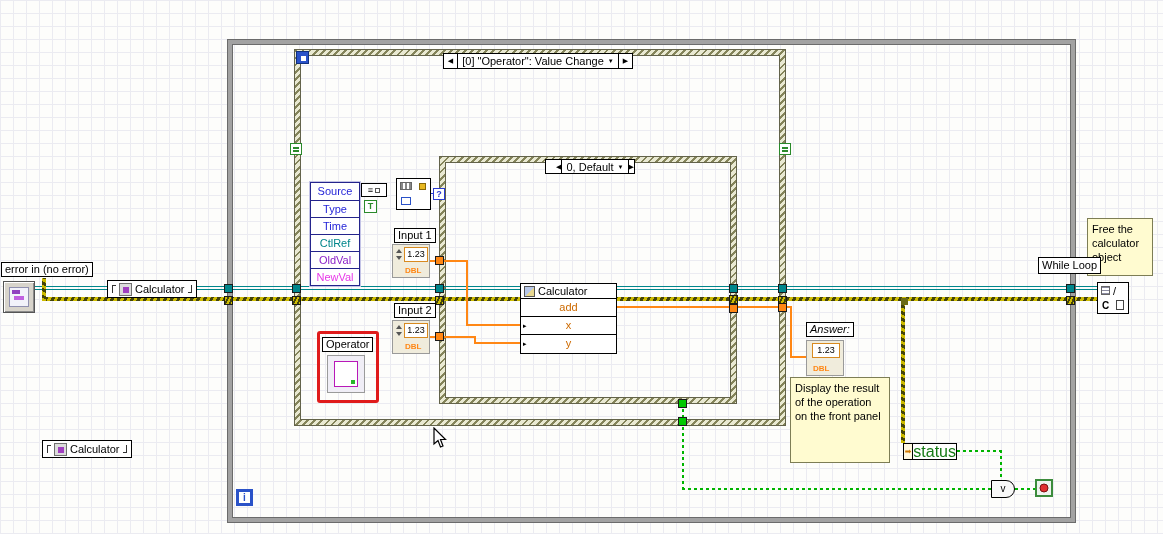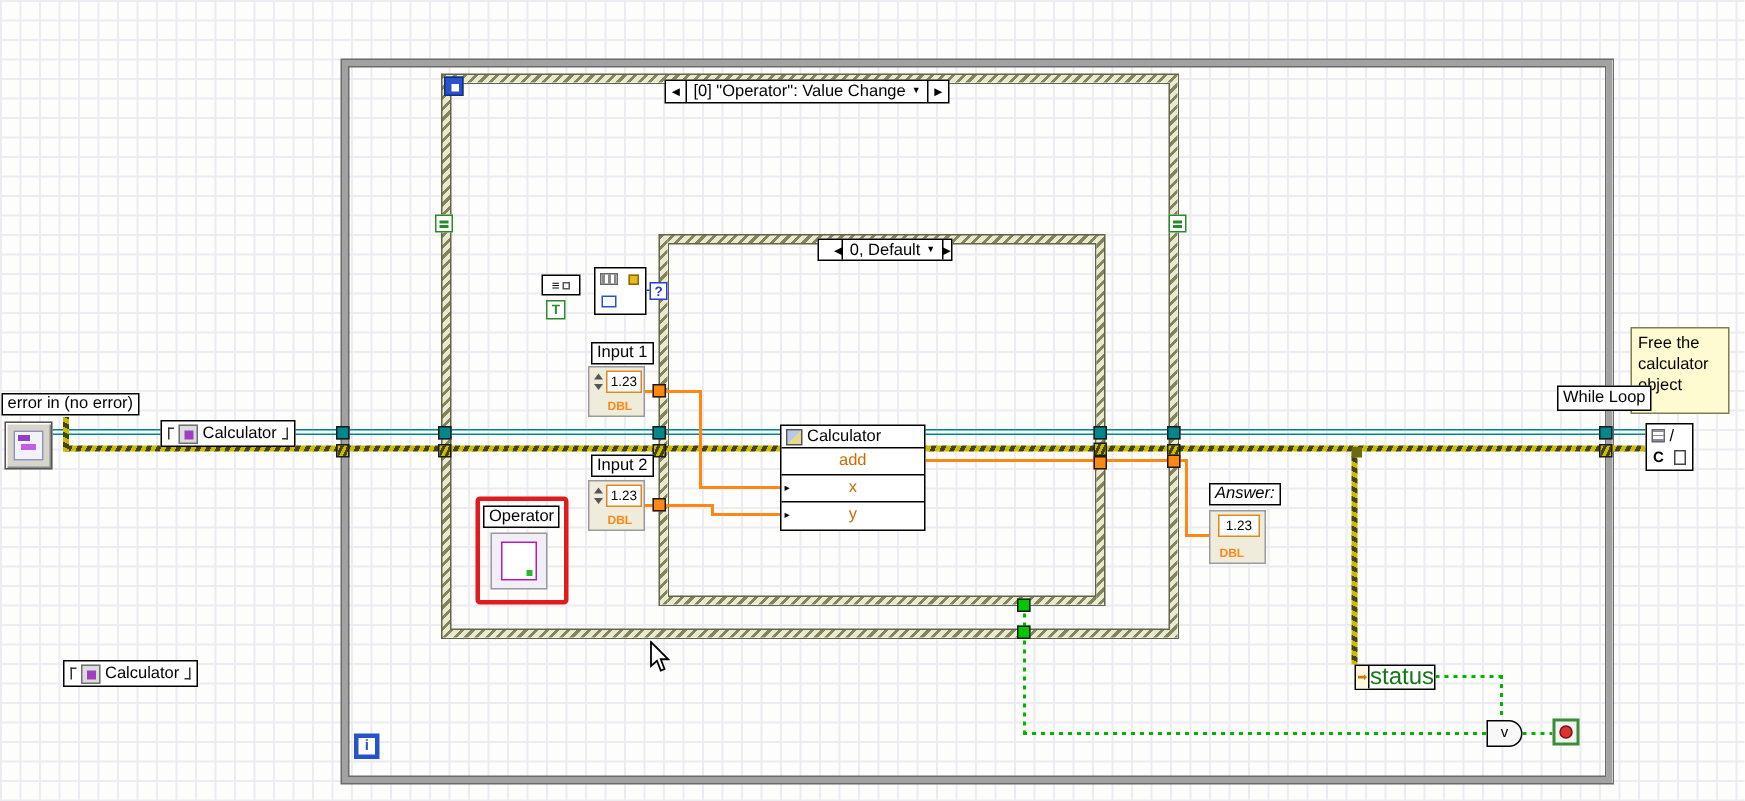--- a/index.html
+++ b/index.html
@@ -188,20 +188,21 @@
   <div class="tn tn-num" style="left:729px;top:304px;"></div>
   <div class="tn tn-ref" style="left:778px;top:284px;"></div>
   <div class="tn tn-err" style="left:778px;top:296px;"></div>
   <div class="tn tn-num" style="left:778px;top:303px;"></div>
   <div class="tn tn-ref" style="left:1066px;top:284px;"></div>
   <div class="tn tn-err" style="left:1066px;top:296px;"></div>
   <div class="tn tn-bool" style="left:678px;top:399px;"></div>
   <div class="tn tn-bool" style="left:678px;top:417px;"></div>
   <div class="jdot" style="left:901px;top:298px;"></div>
 
+  <div class="comment" style="left:790px;top:377px;width:100px;height:86px;">Display the result of the operation on the front panel</div>
   <div class="comment" style="left:1087px;top:218px;width:66px;height:58px;">Free the calculator object</div>
 
   <div class="ctor" style="left:3px;top:281px;">
     <span class="ci">
         <span class="p1"></span>
         <span class="p2"></span>
       </span>
   </div>
   <div class="ownedlabel" style="left:1px;top:262px;">error in (no error)</div>
 
@@ -240,20 +241,28 @@
   <div class="timeout" style="left:296px;top:51px;">
       <i></i>
     </div>
   <div class="evterm" style="left:290px;top:143px;">
       <i></i>
     </div>
   <div class="evterm" style="left:779px;top:143px;">
       <i></i>
     </div>
 
+  <div class="evdata" style="left:310px;top:182px;">
+    <div class="edrow" style="color: rgb(38, 38, 216);">Source</div>
+    <div class="edrow" style="color: rgb(38, 38, 216);">Type</div>
+    <div class="edrow" style="color: rgb(38, 38, 216);">Time</div>
+    <div class="edrow" style="color: rgb(0, 134, 139);">CtlRef</div>
+    <div class="edrow" style="color: rgb(139, 34, 200);">OldVal</div>
+    <div class="edrow" style="color: rgb(232, 56, 232);">NewVal</div>
+  </div>
 
   <div class="eqnode" style="left:361px;top:183px;"><span>≡</span><span class="eqsq"></span></div>
   <div class="tconst" style="left:364px;top:200px;">T</div>
   <div class="searchnode" style="left:396px;top:178px;">
     <span class="sg1"></span>
     <span class="sg2"></span>
     <span class="sg3"></span>
   </div>
   <div class="caseq" style="left:433px;top:188px;">?</div>
 

